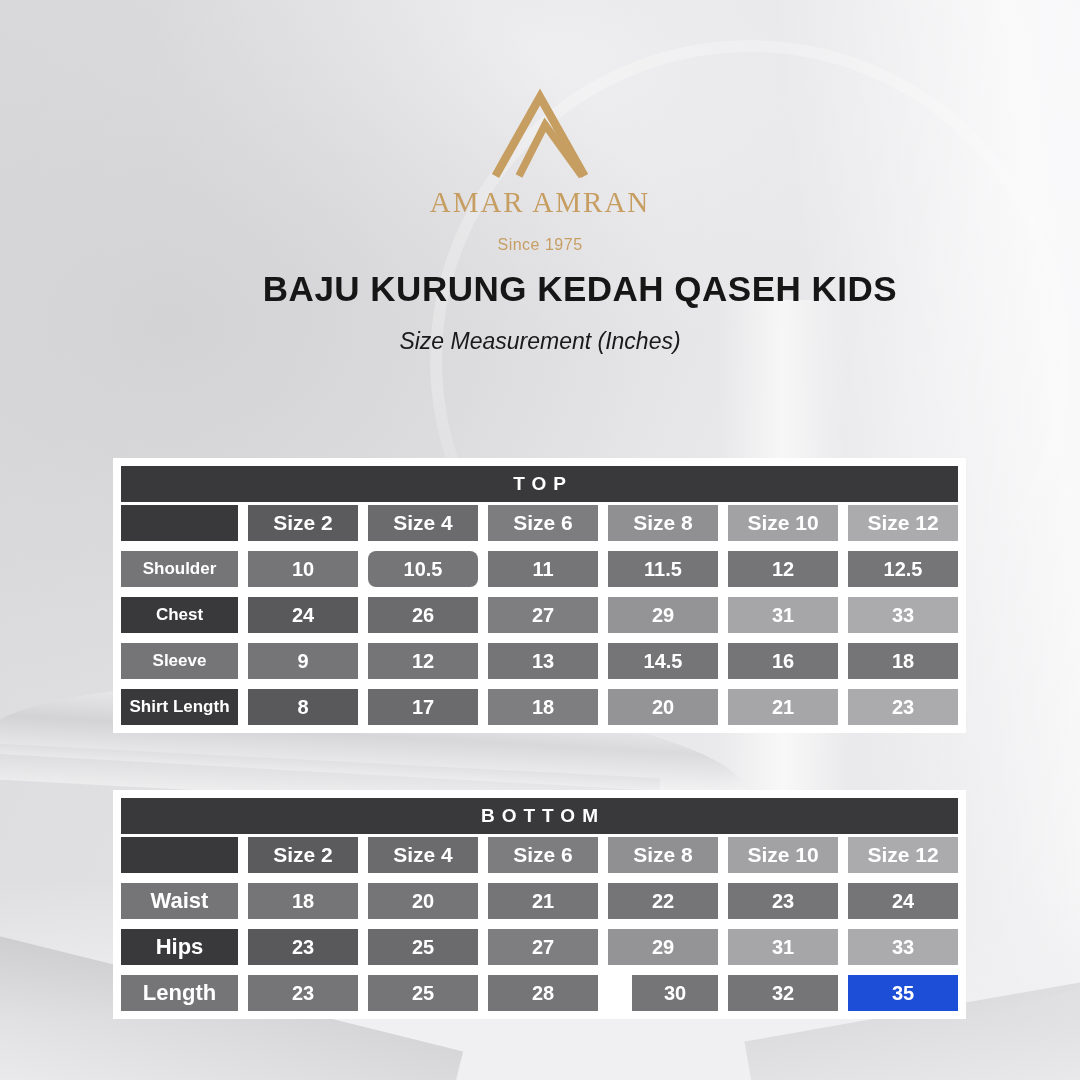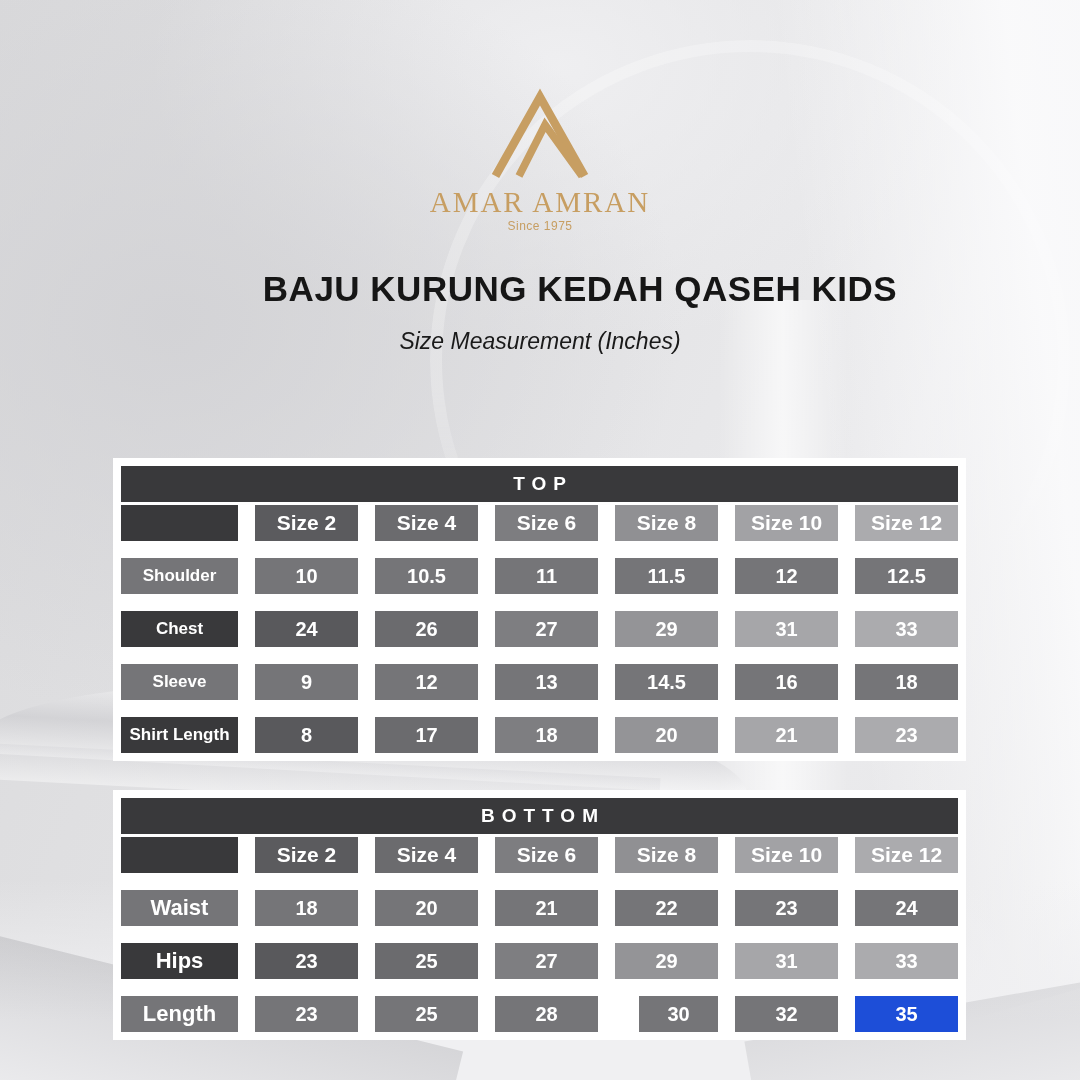--- a/index.html
+++ b/index.html
@@ -42,33 +42,33 @@
   .bg-shadow-l { left:-120px; top:980px; width:560px; height:260px; transform:rotate(14deg);
     background:linear-gradient(to bottom, rgba(110,110,116,.20), rgba(110,110,116,0) 70%); }
   .bg-shadow-r { left:760px; top:1000px; width:460px; height:220px; transform:rotate(-10deg);
     background:linear-gradient(to bottom, rgba(120,120,126,.16), rgba(120,120,126,0) 70%); }
 
   
   .brand { position:absolute; top:86px; left:0; width:100%; text-align:center; }
   .brand svg { display:block; margin:0 auto; }
   .brand-name { font-family:"Liberation Serif", serif; font-size:29px; letter-spacing:2px;
     margin-top:4px; font-weight:400; }
-  .brand-tagline { font-size:12px; margin-top:0; letter-spacing:.5px; }
+  .brand-tagline { font-size:16px; margin-top:17px; letter-spacing:.5px; }
 
   
   .title { position:absolute; top:269px; left:0; width:100%; text-align:center;
     font-size:35px; font-weight:bold; letter-spacing:.5px;margin-left:40px; }
   .subtitle { position:absolute; top:328px; left:0; width:100%; text-align:center;
     font-size:23px; font-style:italic; font-weight:400; }
 
   
   .table-wrap { position:absolute; left:113px; width:853px; background:#ffffff; padding:8px; }
   .table-title-bar { height:36px; margin-bottom:3px; display:flex; align-items:center; justify-content:center;
     color:#fff; font-size:19px; font-weight:bold; letter-spacing:7px; text-indent:7px; }
-  .table-grid { display:grid; grid-template-columns:117px repeat(6, 1fr); gap:17px; }
+  .table-grid { display:grid; grid-template-columns:117px repeat(6, 1fr); gap:10px; }
   .cell { height:36px; display:flex; align-items:center; justify-content:center;
     color:#fff; font-weight:bold; }
   .size-cell { font-size:21px; }
   .value-cell { font-size:20px; }
   .row-label { font-size:17px; }
   #table-bottom .row-label { font-size:22px; }
 </style>
 </head>
 <body>
 
@@ -102,21 +102,21 @@
       <div class="table-grid">
         <div class="cell row-label" style="background: rgb(57, 57, 59); color: rgb(255, 255, 255);"></div>
         <div class="cell size-cell" style="background: rgb(91, 91, 94); color: rgb(255, 255, 255);">Size 2</div>
         <div class="cell size-cell" style="background: rgb(107, 107, 110); color: rgb(255, 255, 255);">Size 4</div>
         <div class="cell size-cell" style="background: rgb(125, 125, 128); color: rgb(255, 255, 255);">Size 6</div>
         <div class="cell size-cell" style="background: rgb(144, 144, 147); color: rgb(255, 255, 255);">Size 8</div>
         <div class="cell size-cell" style="background: rgb(162, 162, 165); color: rgb(255, 255, 255);">Size 10</div>
         <div class="cell size-cell" style="background: rgb(171, 171, 174); color: rgb(255, 255, 255);">Size 12</div>
         <div class="cell row-label" style="background: rgb(117, 117, 120); color: rgb(255, 255, 255);">Shoulder</div>
         <div class="cell value-cell" style="background: rgb(117, 117, 120); color: rgb(255, 255, 255);">10</div>
-        <div class="cell value-cell" style="background: rgb(117, 117, 120); color: rgb(255, 255, 255);">10.5</div>
+        <div class="cell value-cell" style="background: rgb(117, 117, 120); color: rgb(255, 255, 255); border-radius: 8px;">10.5</div>
         <div class="cell value-cell" style="background: rgb(117, 117, 120); color: rgb(255, 255, 255);">11</div>
         <div class="cell value-cell" style="background: rgb(117, 117, 120); color: rgb(255, 255, 255);">11.5</div>
         <div class="cell value-cell" style="background: rgb(117, 117, 120); color: rgb(255, 255, 255);">12</div>
         <div class="cell value-cell" style="background: rgb(117, 117, 120); color: rgb(255, 255, 255);">12.5</div>
         <div class="cell row-label" style="background: rgb(57, 57, 59); color: rgb(255, 255, 255);">Chest</div>
         <div class="cell value-cell" style="background: rgb(89, 89, 92); color: rgb(255, 255, 255);">24</div>
         <div class="cell value-cell" style="background: rgb(107, 107, 110); color: rgb(255, 255, 255);">26</div>
         <div class="cell value-cell" style="background: rgb(126, 126, 129); color: rgb(255, 255, 255);">27</div>
         <div class="cell value-cell" style="background: rgb(148, 148, 151); color: rgb(255, 255, 255);">29</div>
         <div class="cell value-cell" style="background: rgb(166, 166, 169); color: rgb(255, 255, 255);">31</div>

